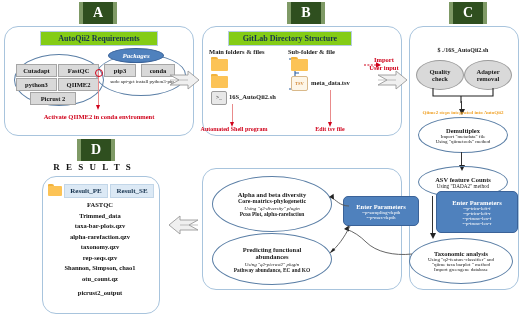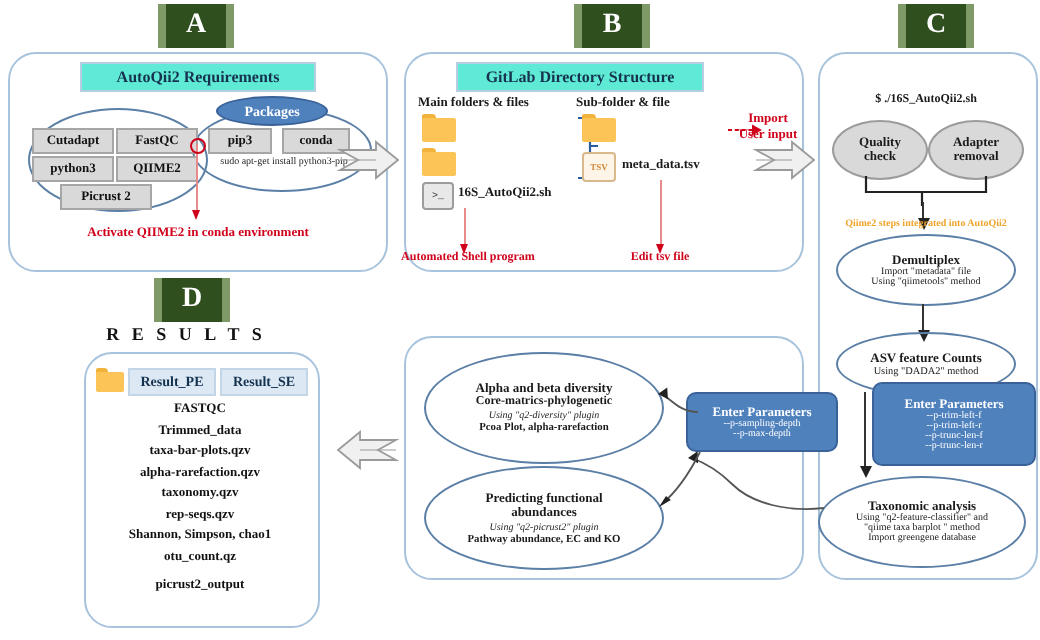--- a/index.html
+++ b/index.html
@@ -25,21 +25,21 @@
   }
   .flag:before,.flag:after{content:"";position:absolute;width:4px;height:22px;background:#7f9a66;top:0;}
   .flag:before{left:-4px;} .flag:after{right:-4px;}
 
   
   .panel{
     position:absolute;border:1px solid #a8c4dd;border-radius:14px;
     background:#ffffff;
   }
   .panel-title{
-    position:absolute;background:#5eead4;border:1px solid #b6cde2;
+    position:absolute;background:#84cc16;border:1px solid #b6cde2;
     font-weight:bold;font-size:8px;text-align:center;
     display:flex;align-items:center;justify-content:center;
     color:#16324f;
   }
 
   
   .ell{
     position:absolute;border-radius:50%;border:1px solid #5b7fa6;
     display:flex;flex-direction:column;align-items:center;justify-content:center;
     text-align:center;background:transparent;
@@ -106,21 +106,21 @@
 
   <div class="flag" style="left:80px;top:2px;">A</div>
 
   <div class="panel" style="left:4px;top:26px;width:188px;height:108px;"></div>
 
   <div class="panel-title" style="left:40px;top:31px;width:116px;height:13px;">AutoQii2 Requirements</div>
 
   <div class="ell" style="left:14px;top:54px;width:88px;height:50px;"></div>
   <div class="ell" style="left:96px;top:54px;width:88px;height:40px;"></div>
 
-  <div class="ell-blue" style="left:108px;top:48px;width:54px;height:13px;">Packages</div>
+  <div class="ell-blue" style="left:108px;top:48px;width:54px;height:13px;font-style:italic;">Packages</div>
 
   <div class="box-gray" style="left:16px;top:64px;width:39px;height:11px;">Cutadapt</div>
   <div class="box-gray" style="left:58px;top:64px;width:39px;height:11px;">FastQC</div>
   <div class="box-gray" style="left:16px;top:78px;width:39px;height:11px;">python3</div>
   <div class="box-gray" style="left:58px;top:78px;width:39px;height:11px;">QIIME2</div>
   <div class="box-gray" style="left:30px;top:92px;width:44px;height:11px;">Picrust 2</div>
 
   <div class="box-gray" style="left:104px;top:64px;width:30px;height:11px;">pip3</div>
   <div class="box-gray" style="left:141px;top:64px;width:32px;height:11px;">conda</div>
 

